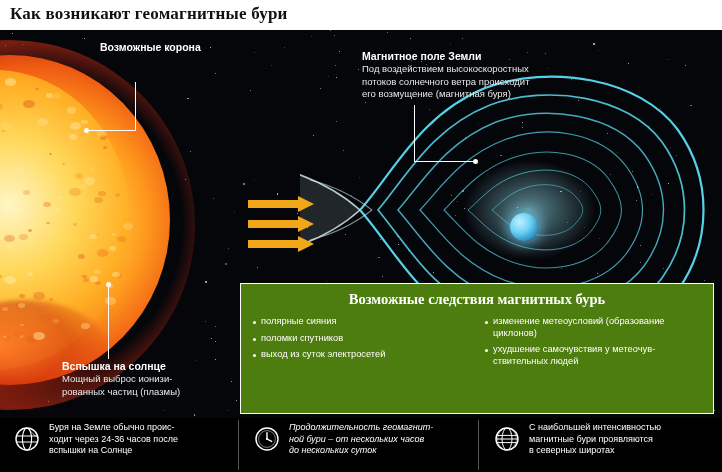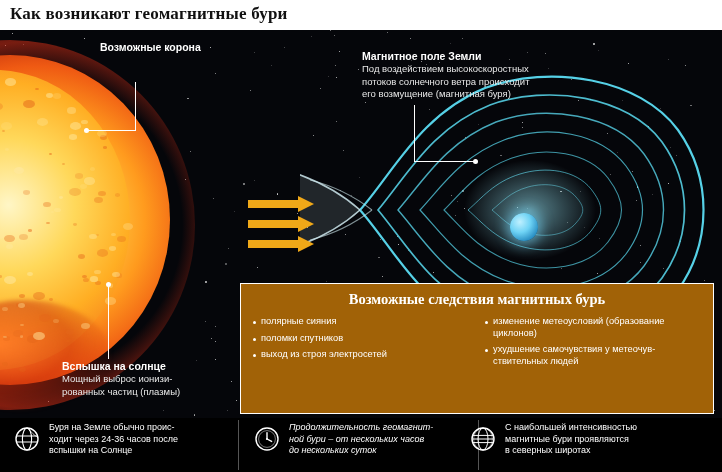--- a/index.html
+++ b/index.html
@@ -62,21 +62,21 @@
   
   .callout{position:absolute;color:#ffffff;}
   .callout .hd{font-weight:bold;font-size:10.5px;color:#ffffff;line-height:13px;}
   .callout .bd{font-size:9.5px;color:#e8e8e8;line-height:12.5px;}
   .lead{position:absolute;background:#ffffff;}
   .dot{position:absolute;width:5px;height:5px;border-radius:50%;background:#ffffff;}
 
   
   .panel{
     position:absolute;left:240px;top:283px;width:472px;height:129px;
-    background:#a16207;border:1px solid #ffffff;
+    background:#4d7c0f;border:1px solid #ffffff;
   }
   .panel-title{
     position:absolute;left:0;top:7px;width:472px;text-align:center;
     font-family:"Liberation Serif", serif;font-weight:bold;font-size:14.5px;color:#fff;
   }
   .panel-cols{position:absolute;left:12px;top:32px;width:452px;display:flex;gap:12px;}
   .panel-col{width:222px;}
   .bullet-row{display:flex;gap:5px;margin-bottom:5px;}
   .bullet-dot{width:3px;height:3px;border-radius:50%;background:#fff;margin-top:5px;flex:0 0 3px;}
   .bullet-txt{font-size:9.3px;line-height:11.6px;color:#fff;}
@@ -390,21 +390,21 @@
           <div class="bullet-row">
             <span class="bullet-dot"></span>
             <span class="bullet-txt">полярные сияния</span>
           </div>
           <div class="bullet-row">
             <span class="bullet-dot"></span>
             <span class="bullet-txt">поломки спутников</span>
           </div>
           <div class="bullet-row">
             <span class="bullet-dot"></span>
-            <span class="bullet-txt">выход из строя электросетей</span>
+            <span class="bullet-txt">выход из суток электросетей</span>
           </div>
         </div>
       <div class="panel-col" id="panel-right">
           <div class="bullet-row">
             <span class="bullet-dot"></span>
             <span class="bullet-txt">изменение метеоусловий (образование циклонов)</span>
           </div>
           <div class="bullet-row">
             <span class="bullet-dot"></span>
             <span class="bullet-txt">ухудшение самочувствия у метеочув-ствительных людей</span>
@@ -434,21 +434,21 @@
       <svg width="30" height="30" viewBox="0 0 30 30">
         <circle cx="15" cy="15" r="11" fill="none" stroke="#ffffff" stroke-width="1.4"></circle>
         <circle cx="15" cy="15" r="8.4" fill="none" stroke="#ffffff" stroke-width=".8" opacity=".6"></circle>
         <path d="M15 15 V8.6 M15 15 L19.6 17.4" stroke="#ffffff" stroke-width="1.4" fill="none" stroke-linecap="round"></path>
         <circle cx="15" cy="15" r="1.1" fill="#ffffff"></circle>
       </svg>
     </span>
     <span class="btxt multiline">Продолжительность геомагнит-<br>ной бури – от нескольких часов<br>до нескольких суток</span>
   </div>
 
-  <div class="bitem" style="left:468px;width:222px;">
+  <div class="bitem" style="left:492px;width:222px;">
     <span class="bicon">
       <svg width="30" height="30" viewBox="0 0 30 30">
         <circle cx="15" cy="15" r="11" fill="none" stroke="#ffffff" stroke-width="1.4"></circle>
         <ellipse cx="15" cy="15" rx="5" ry="11" fill="none" stroke="#ffffff" stroke-width="1"></ellipse>
         <ellipse cx="15" cy="15" rx="9.4" ry="11" fill="none" stroke="#ffffff" stroke-width=".7" opacity=".6"></ellipse>
         <path d="M4.2 11.4 H25.8 M4.2 18.6 H25.8 M4 15 H26" stroke="#ffffff" stroke-width="1" fill="none"></path>
       </svg>
     </span>
     <span class="btxt multiline">С наибольшей интенсивностью<br>магнитные бури проявляются<br>в северных широтах</span>
   </div>

